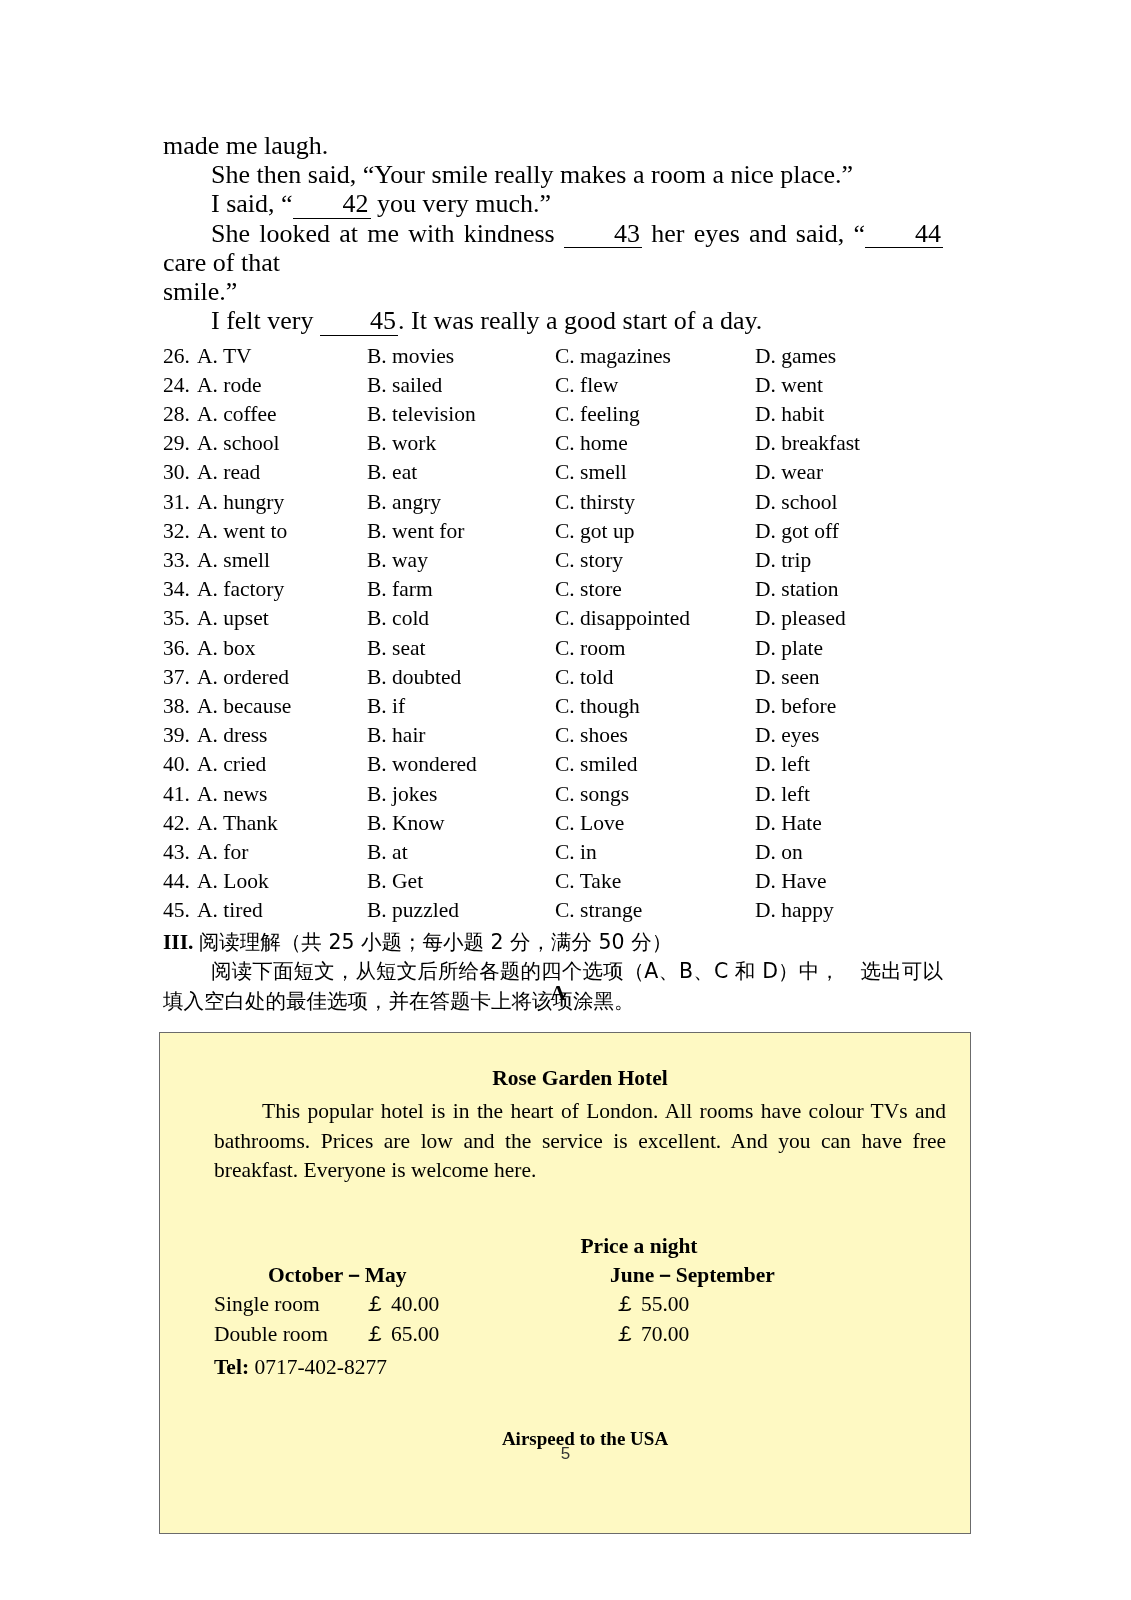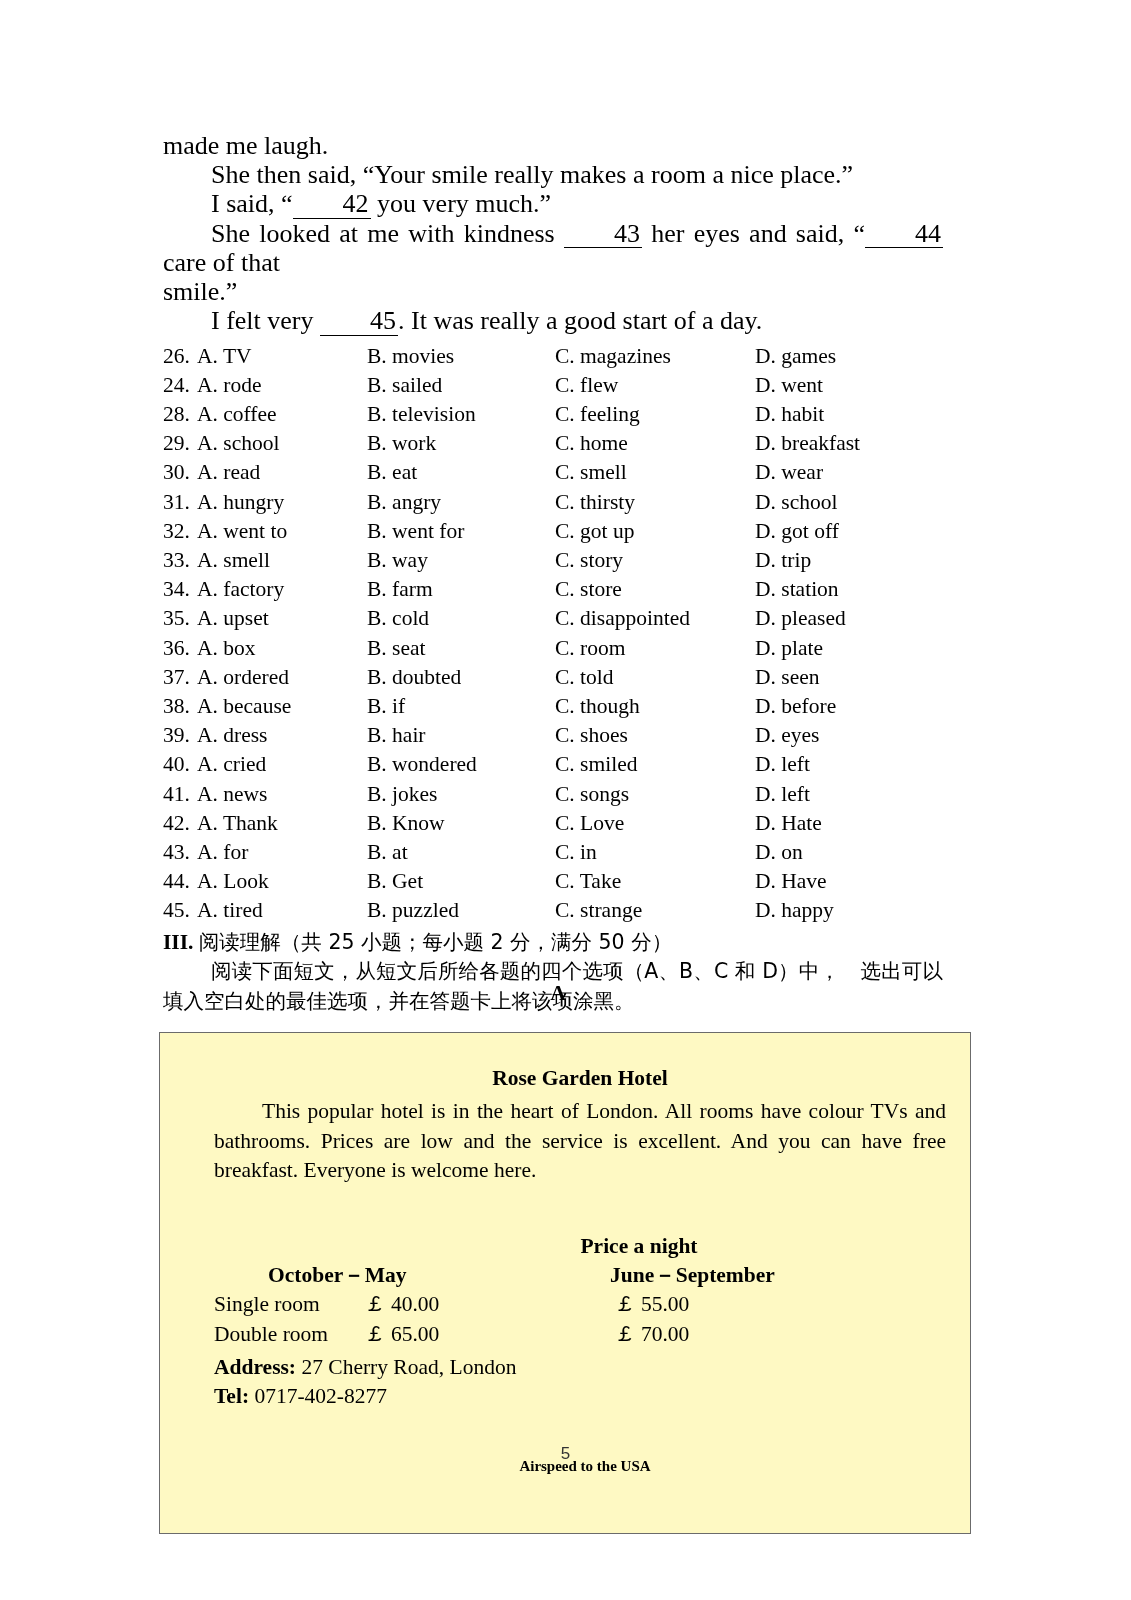--- a/index.html
+++ b/index.html
@@ -170,21 +170,21 @@
   .pt-p2 { position: absolute; left: 400px; }
 
   .ad-contact {
     font-size: 21.5px;
     line-height: 29.5px;
   }
   .ad-contact b { font-weight: bold; }
 
   .ad-title2 {
     text-align: center;
-    font-size: 15px;
+    font-size: 19px;
     font-weight: bold;
     margin-top: 46px;
     padding-left: 10px;
   }
 
   
   .page-number {
     position: absolute;
     left: 0;
     top: 1444px;
@@ -425,24 +425,20 @@
         </div>
 
         <div class="pt-row">
           <span class="pt-label">Double room</span>
           <span class="pt-p1">￡ 65.00</span>
           <span class="pt-p2">￡ 70.00</span>
         </div>
 
       </div>
 
-      <div class="ad-contact">
-        <b>Address:</b>
-        <span>27 Cherry Road, London</span>
-      </div>
 
       <div class="ad-contact">
         <b>Tel:</b>
         <span>0717-402-8277</span>
       </div>
 
       <div class="ad-title2">Airspeed to the USA</div>
 
     </div>
   </div>

